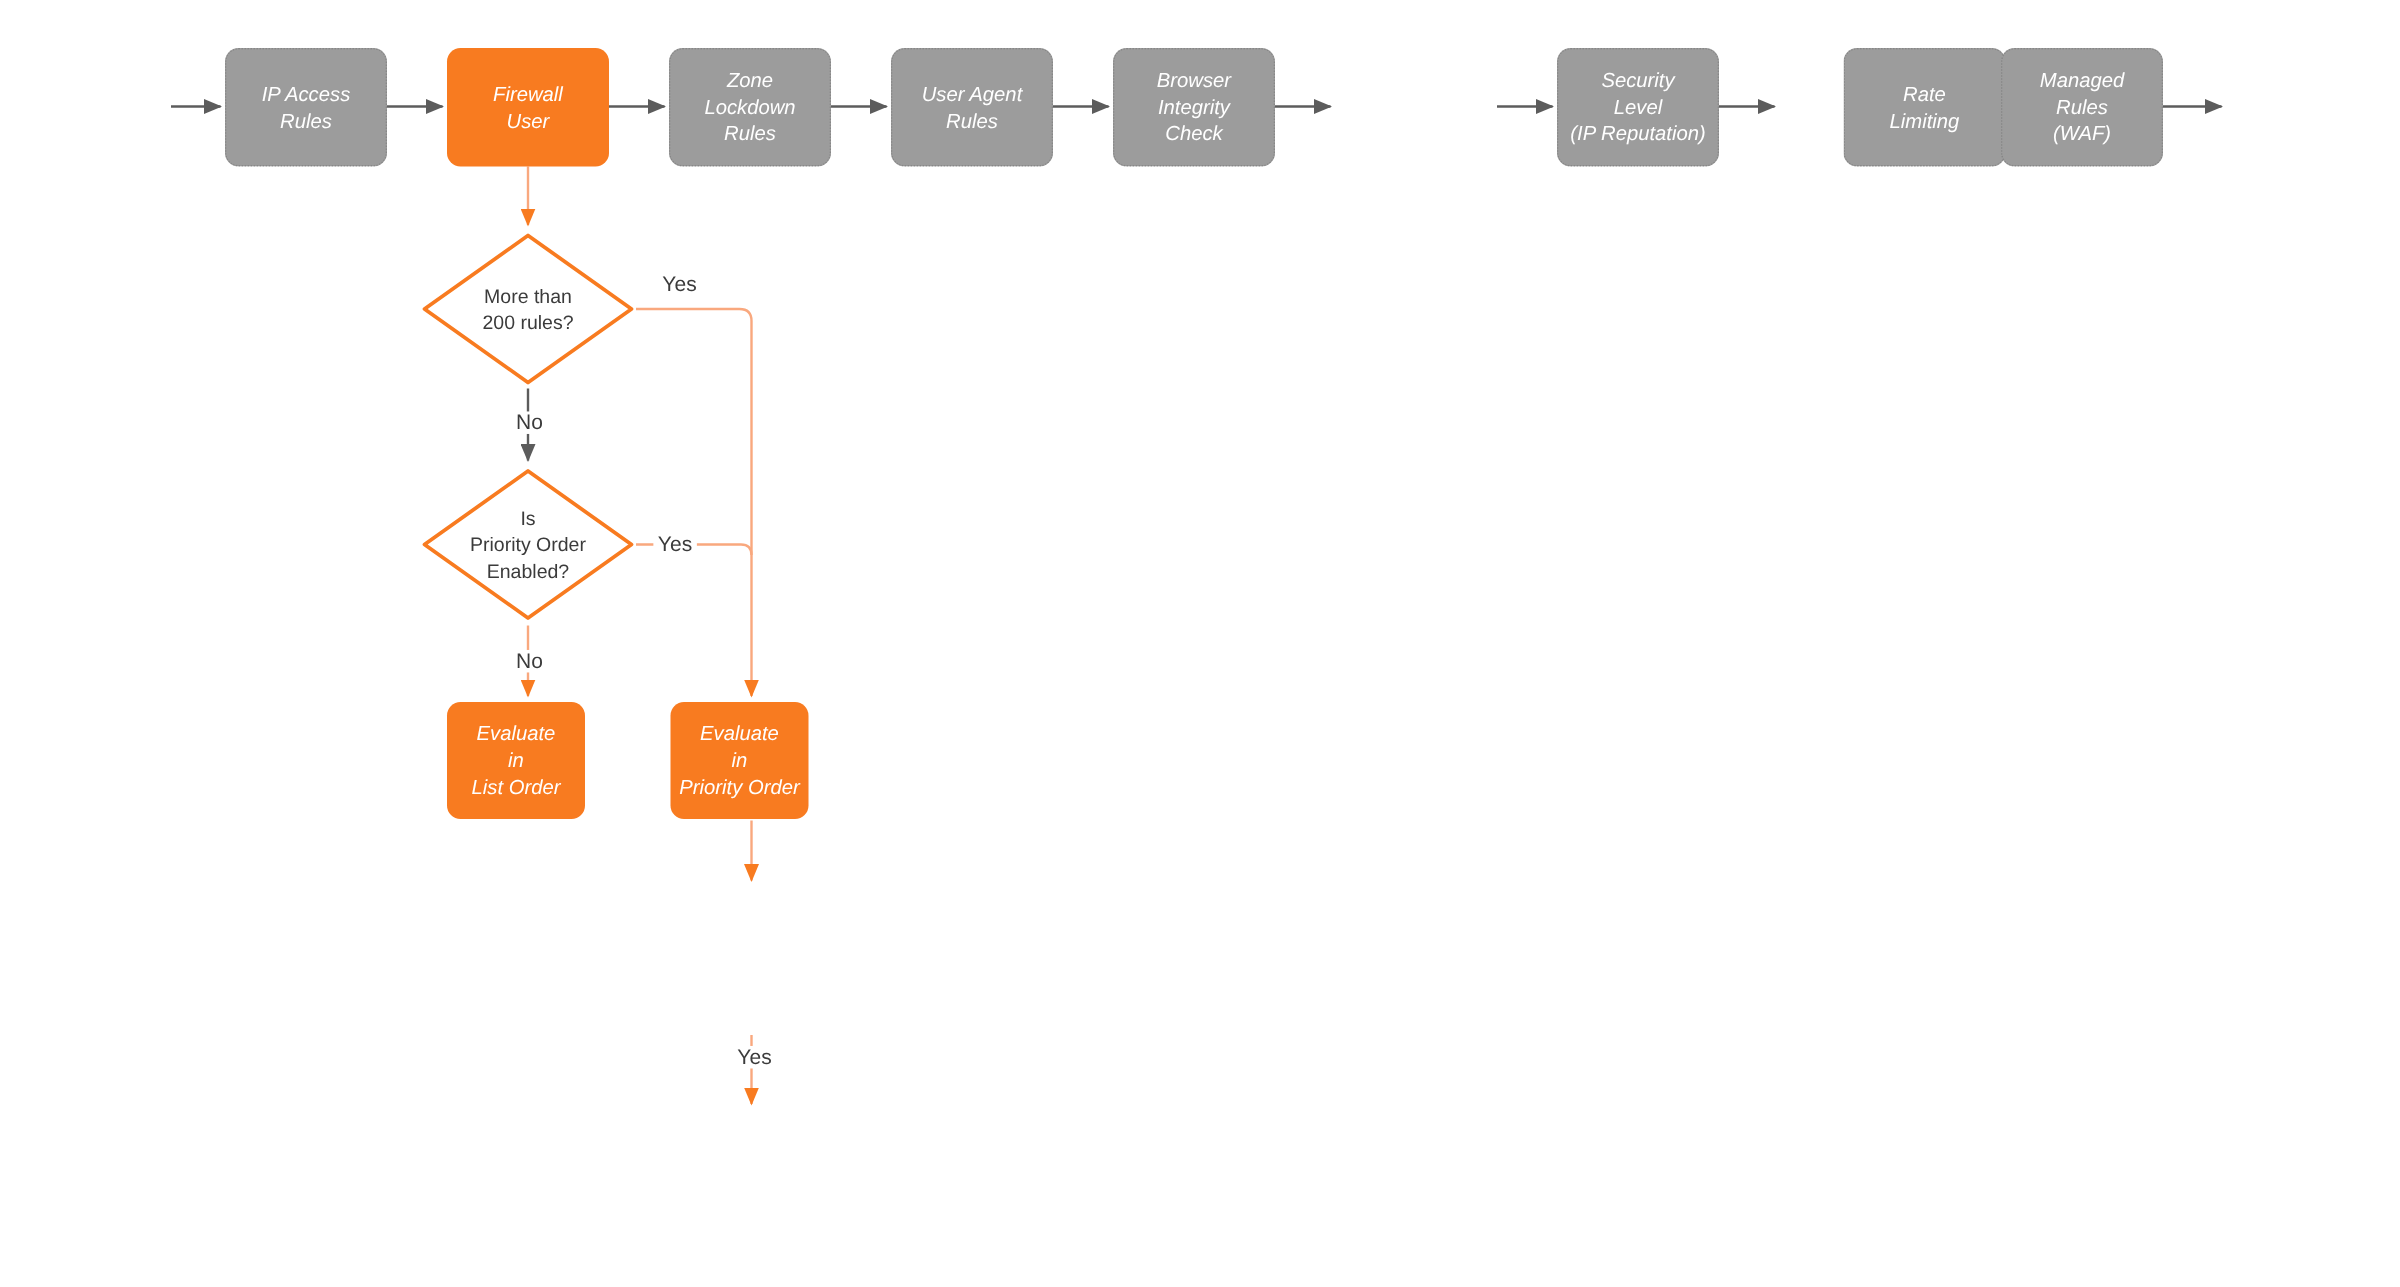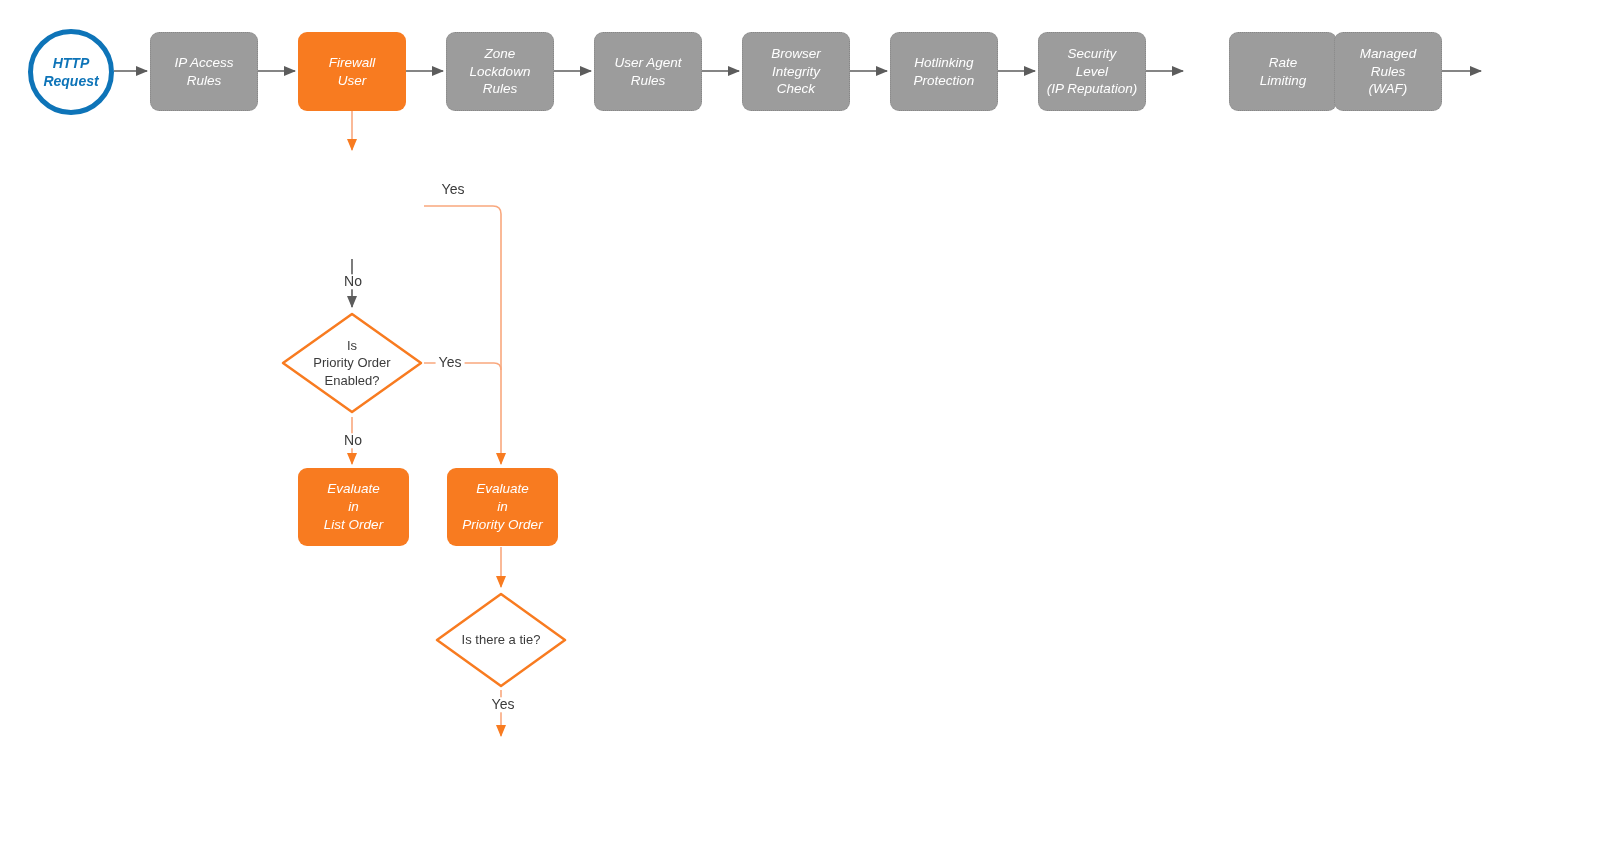--- a/index.html
+++ b/index.html
@@ -27,21 +27,21 @@
   .gray{background:var(--gray-fill);border:1px dotted var(--gray-border);}
   .orangebox{background:var(--orange);}
   .terminal{border-radius:50%;font-style:italic;font-weight:bold;font-size:14px;}
   .start{left:28px;top:29px;width:86px;height:86px;background:#fff;
          border:5px solid var(--blue);color:var(--blue);}
   .end{left:1484px;top:32px;width:84px;height:84px;background:var(--blue);
        border:1px solid var(--blue);color:#fff;}
   .diamond{color:var(--text-dark);font-size:13px;}
   .diamond svg{position:absolute;left:0;top:0;width:100%;height:100%;}
   .dm{fill:#fff;stroke:var(--orange);stroke-width:2.5;stroke-linejoin:round;}
-  .action{width:111px;height:78px;border-radius:9px;background:var(--orange);
+  .action{width:92px;height:78px;border-radius:9px;background:var(--orange);
           color:#fff;font-style:italic;font-size:13.5px;}
   .edge-label{
     position:absolute;transform:translate(-50%,-50%);
     color:var(--text-dark);font-size:14px;background:#fff;padding:0 3px;
     line-height:1.1;
   }
 </style>
 </head>
 <body>
 
@@ -72,24 +72,20 @@
       <line class="ln-orange" x1="352" y1="111" x2="352" y2="150" marker-end="url(#ah-orange)"></line>
       <line class="ln-gray" x1="352" y1="259" x2="352" y2="307" marker-end="url(#ah-gray)"></line>
       <line class="ln-orange" x1="352" y1="417" x2="352" y2="464" marker-end="url(#ah-orange)"></line>
       <path class="ln-orange" d="M424,206 L493,206 Q501,206 501,214 L501,464" marker-end="url(#ah-orange)"></path>
       <path class="ln-orange" d="M424,363 L494,363 Q501,363 501,370"></path>
       <line class="ln-orange" x1="501" y1="547" x2="501" y2="587" marker-end="url(#ah-orange)"></line>
       <line class="ln-orange" x1="501" y1="690" x2="501" y2="736" marker-end="url(#ah-orange)"></line>
     </g>
   </svg>
 
-  <div class="node terminal start">
-    <span class="lbl">HTTP
-Request</span>
-  </div>
 
   <div class="node stage gray" style="left:150px">
     <span class="lbl">IP Access
 Rules</span>
   </div>
   <div class="node stage orangebox" style="left:298px">
     <span class="lbl">Firewall
 User</span>
   </div>
   <div class="node stage gray" style="left:446px">
@@ -99,52 +95,49 @@
   </div>
   <div class="node stage gray" style="left:594px">
     <span class="lbl">User Agent
 Rules</span>
   </div>
   <div class="node stage gray" style="left:742px">
     <span class="lbl">Browser
 Integrity
 Check</span>
   </div>
-  <div class="node stage gray" style="left:890px">
-    <span class="lbl">Hotlinking
-Protection</span>
-  </div>
   <div class="node stage gray" style="left:1038px">
     <span class="lbl">Security
 Level
 (IP Reputation)</span>
   </div>
   <div class="node stage gray" style="left:1229px">
     <span class="lbl">Rate
 Limiting</span>
   </div>
   <div class="node stage gray" style="left:1334px">
     <span class="lbl">Managed
 Rules
 (WAF)</span>
   </div>
 
+  <div class="node diamond" style="left:280px;top:154px;width:144px;height:104px">
+    <svg viewBox="0 0 144 104" preserveAspectRatio="none">
+      <polygon class="dm" points="72,3 141,52 72,101 3,52"></polygon>
+    </svg>
+    <span class="lbl">More than
+200 rules?</span>
+  </div>
   <div class="node diamond" style="left:280px;top:311px;width:144px;height:104px">
     <svg viewBox="0 0 144 104" preserveAspectRatio="none">
       <polygon class="dm" points="72,3 141,52 72,101 3,52"></polygon>
     </svg>
     <span class="lbl">Is
 Priority Order
 Enabled?</span>
-  </div>
-  <div class="node diamond" style="left:434px;top:591px;width:134px;height:98px">
-    <svg viewBox="0 0 134 98" preserveAspectRatio="none">
-      <polygon class="dm" points="67,3 131,49 67,95 3,49"></polygon>
-    </svg>
-    <span class="lbl">Is there a tie?</span>
   </div>
 
   <div class="node action" style="left:298px;top:468px">
     <span class="lbl">Evaluate
 in
 List Order</span>
   </div>
   <div class="node action" style="left:447px;top:468px">
     <span class="lbl">Evaluate
 in

